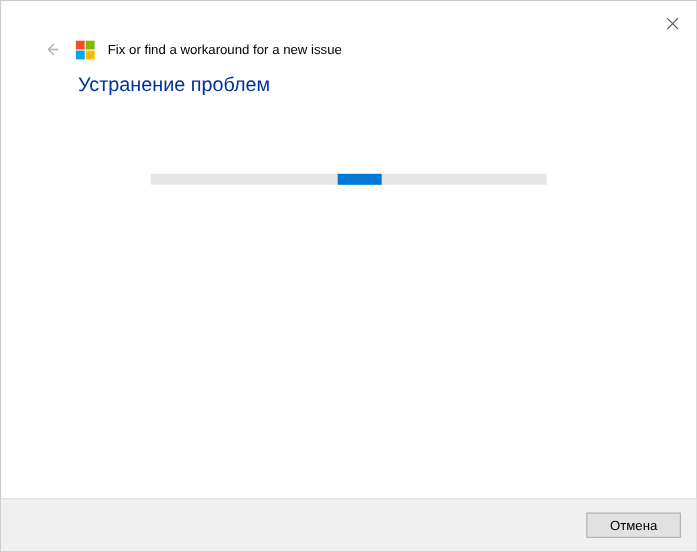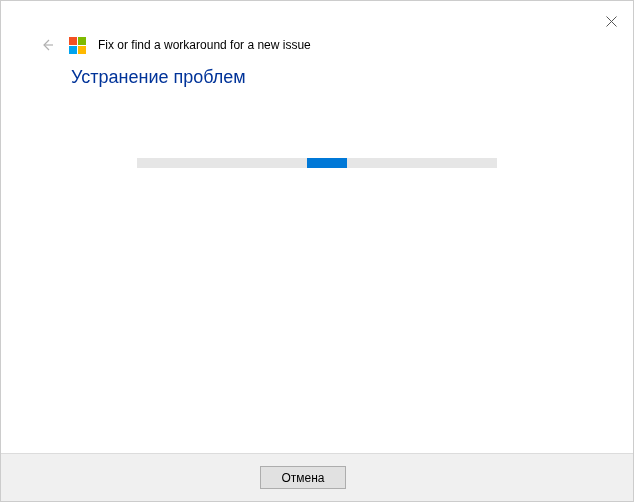--- a/index.html
+++ b/index.html
@@ -95,22 +95,22 @@
     .footer {
       position: absolute;
       bottom: 0;
       left: 0;
       right: 0;
       height: 48px;
       background: #f0f0f0;
       border-top: 1px solid #dcdcdc;
       display: flex;
       align-items: center;
-      justify-content: center;
-      padding-right: 28px;
+      justify-content: flex-end;
+      padding-right: 14px;
     }
     .cancel-btn {
       height: 23px;
       min-width: 86px;
       background: #e1e1e1;
       border: 1px solid #adadad;
       font-family: inherit;
       font-size: 12px;
       color: #000000;
       cursor: pointer;

